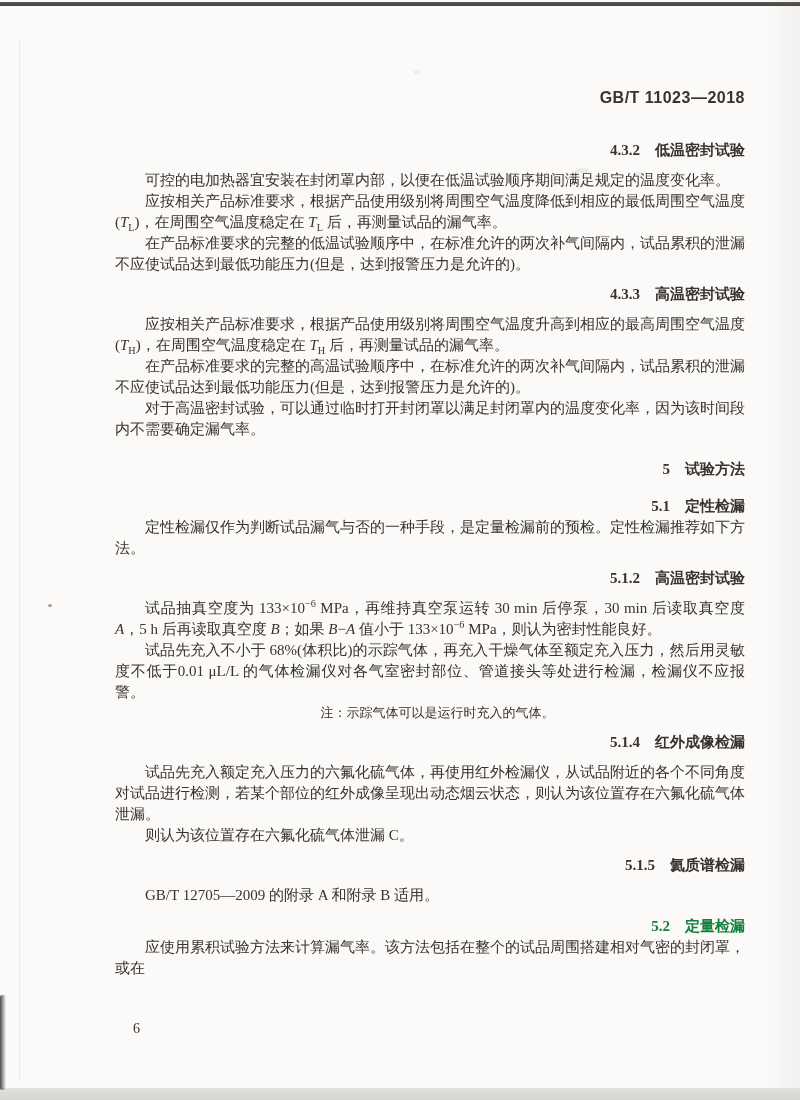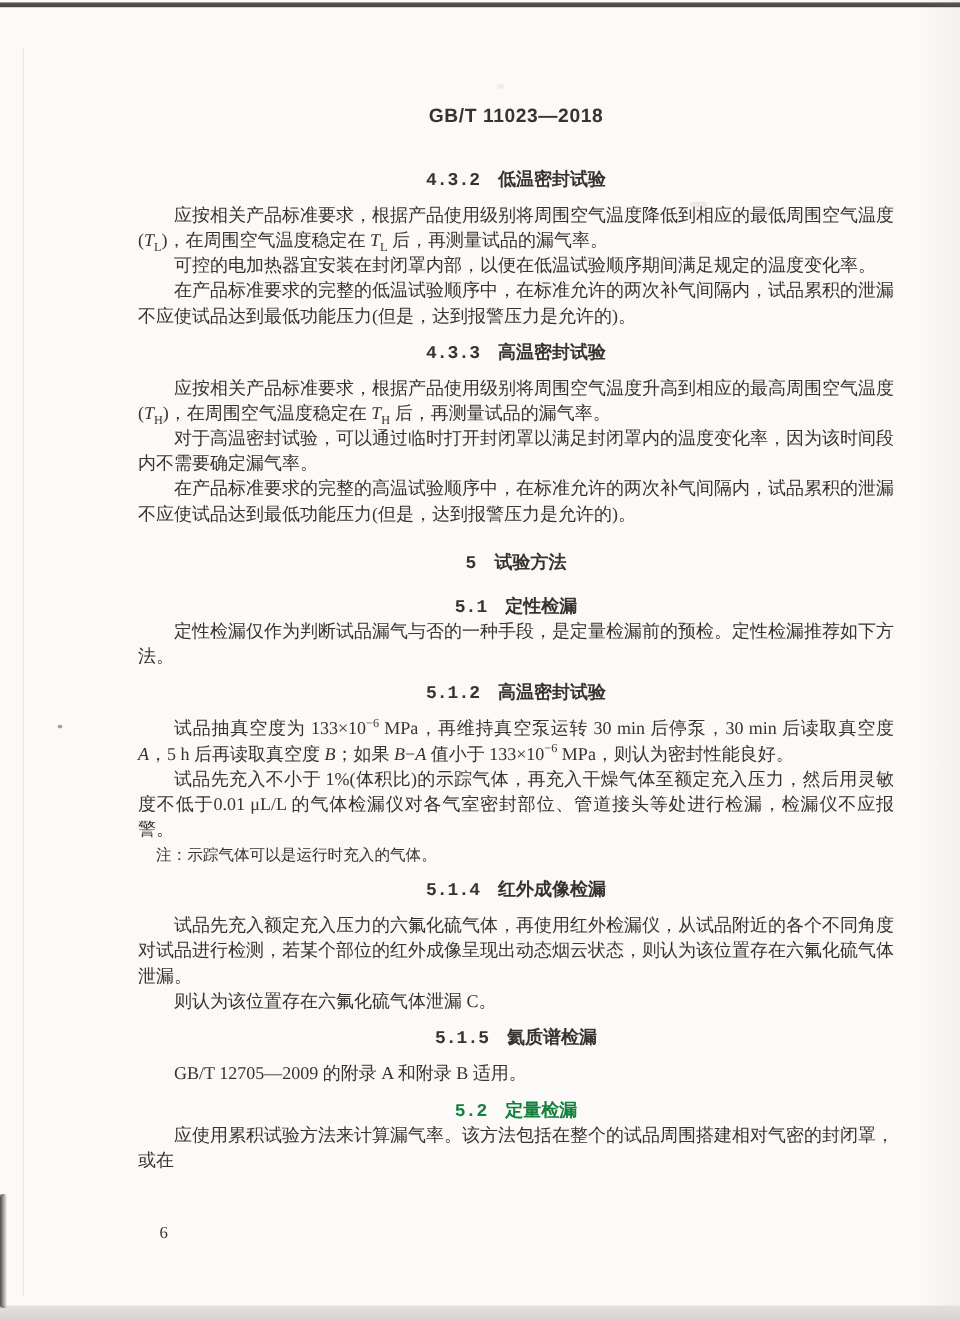--- a/index.html
+++ b/index.html
@@ -53,35 +53,35 @@
   
   .content{
     position:absolute; top:0; left:115px; width:630px;
     font-size:15px; line-height:21px;
     text-align:justify;
   }
   .doc-header{
     padding:87px 0 23px 0;
     font-family:"Liberation Sans","DejaVu Sans",sans-serif;
     font-weight:bold; font-size:16px; letter-spacing:.5px;
-    text-align:center;
+    text-align:right;
   }
   .h1,.h2,.h3{
-    font-family:Liberation Mono, monospace;
+    font-family:Liberation Serif, serif;
     font-weight:bold; font-size:15px;
-    text-align:center;
+    text-align:right;
   }
   .h1{ padding:19px 0 6px 0; }
   .h2{ padding:10px 0 0 0; }
   .h3{ padding:9px 0 9px 0; }
   .h2.faded{ color:#15803d; }
   .para{ margin:0; text-indent:2em; }
   .note{
     margin:0; font-size:13px; line-height:20px;
-    padding-left:15px; text-align:left;
+    padding-left:15px; text-align:center;
   }
   sub,sup{ font-size:0.68em; line-height:0; }
   i{ font-style:italic; font-family:"Liberation Serif","DejaVu Serif",serif; }
   .page-number{
     position:absolute; left:133px; top:1018px;
     font-size:14px; line-height:21px;
   }
 </style>
 </head>
 <body>
@@ -96,37 +96,37 @@
   <div class="speck s1"></div>
   <div class="speck s2"></div>
   <div class="speck s3"></div>
   <div class="speck s4"></div>
 
   <div class="content">
 
     <div class="doc-header">GB/T 11023—2018</div>
 
     <div class="h3">4.3.2　低温密封试验</div>
+    <p class="para">可控的电加热器宜安装在封闭罩内部，以便在低温试验顺序期间满足规定的温度变化率。</p>
     <p class="para">应按相关产品标准要求，根据产品使用级别将周围空气温度降低到相应的最低周围空气温度(<i>T</i><sub>L</sub>)，在周围空气温度稳定在 <i>T</i><sub>L</sub> 后，再测量试品的漏气率。</p>
-    <p class="para">可控的电加热器宜安装在封闭罩内部，以便在低温试验顺序期间满足规定的温度变化率。</p>
     <p class="para">在产品标准要求的完整的低温试验顺序中，在标准允许的两次补气间隔内，试品累积的泄漏不应使试品达到最低功能压力(但是，达到报警压力是允许的)。</p>
 
     <div class="h3">4.3.3　高温密封试验</div>
     <p class="para">应按相关产品标准要求，根据产品使用级别将周围空气温度升高到相应的最高周围空气温度(<i>T</i><sub>H</sub>)，在周围空气温度稳定在 <i>T</i><sub>H</sub> 后，再测量试品的漏气率。</p>
+    <p class="para">在产品标准要求的完整的高温试验顺序中，在标准允许的两次补气间隔内，试品累积的泄漏不应使试品达到最低功能压力(但是，达到报警压力是允许的)。</p>
     <p class="para">对于高温密封试验，可以通过临时打开封闭罩以满足封闭罩内的温度变化率，因为该时间段内不需要确定漏气率。</p>
-    <p class="para">在产品标准要求的完整的高温试验顺序中，在标准允许的两次补气间隔内，试品累积的泄漏不应使试品达到最低功能压力(但是，达到报警压力是允许的)。</p>
 
     <div class="h1">5　试验方法</div>
     <div class="h2">5.1　定性检漏</div>
     <p class="para">定性检漏仅作为判断试品漏气与否的一种手段，是定量检漏前的预检。定性检漏推荐如下方法。</p>
 
     <div class="h3">5.1.2　高温密封试验</div>
     <p class="para">试品抽真空度为 133×10<sup>−6</sup> MPa，再维持真空泵运转 30 min 后停泵，30 min 后读取真空度 <i>A</i>，5 h 后再读取真空度 <i>B</i>；如果 <i>B</i>−<i>A</i> 值小于 133×10<sup>−6</sup> MPa，则认为密封性能良好。</p>
 
-    <p class="para">试品先充入不小于 1%(体积比)的示踪气体，再充入干燥气体至额定充入压力，然后用灵敏度不低于0.01 μL/L 的气体检漏仪对各气室密封部位、管道接头等处进行检漏，检漏仪不应报警。</p>
+    <p class="para">试品先充入不小于 68%(体积比)的示踪气体，再充入干燥气体至额定充入压力，然后用灵敏度不低于0.01 μL/L 的气体检漏仪对各气室密封部位、管道接头等处进行检漏，检漏仪不应报警。</p>
     <p class="note">注：示踪气体可以是运行时充入的气体。</p>
 
     <div class="h3">5.1.4　红外成像检漏</div>
     <p class="para">试品先充入额定充入压力的六氟化硫气体，再使用红外检漏仪，从试品附近的各个不同角度对试品进行检测，若某个部位的红外成像呈现出动态烟云状态，则认为该位置存在六氟化硫气体泄漏。</p>
     <p class="para">则认为该位置存在六氟化硫气体泄漏 C。</p>
 
     <div class="h3">5.1.5　氦质谱检漏</div>
     <p class="para">GB/T 12705—2009 的附录 A 和附录 B 适用。</p>
 
     <div class="h2 faded">5.2　定量检漏</div>

